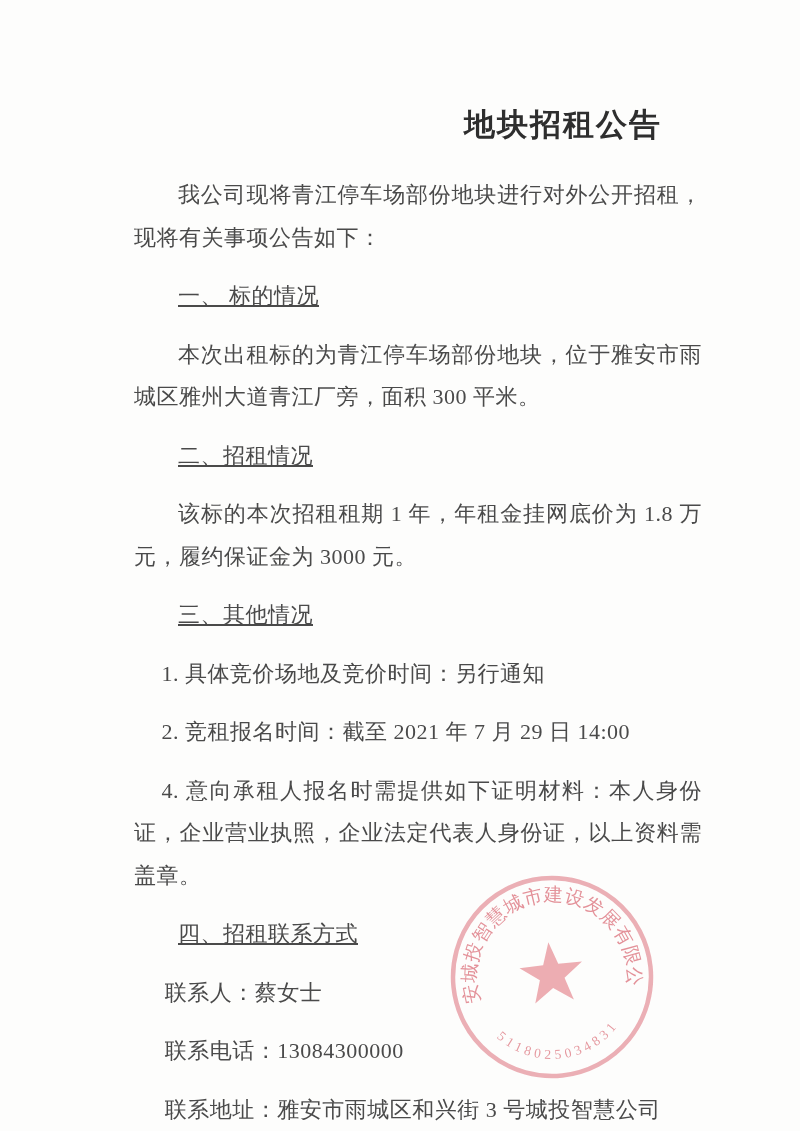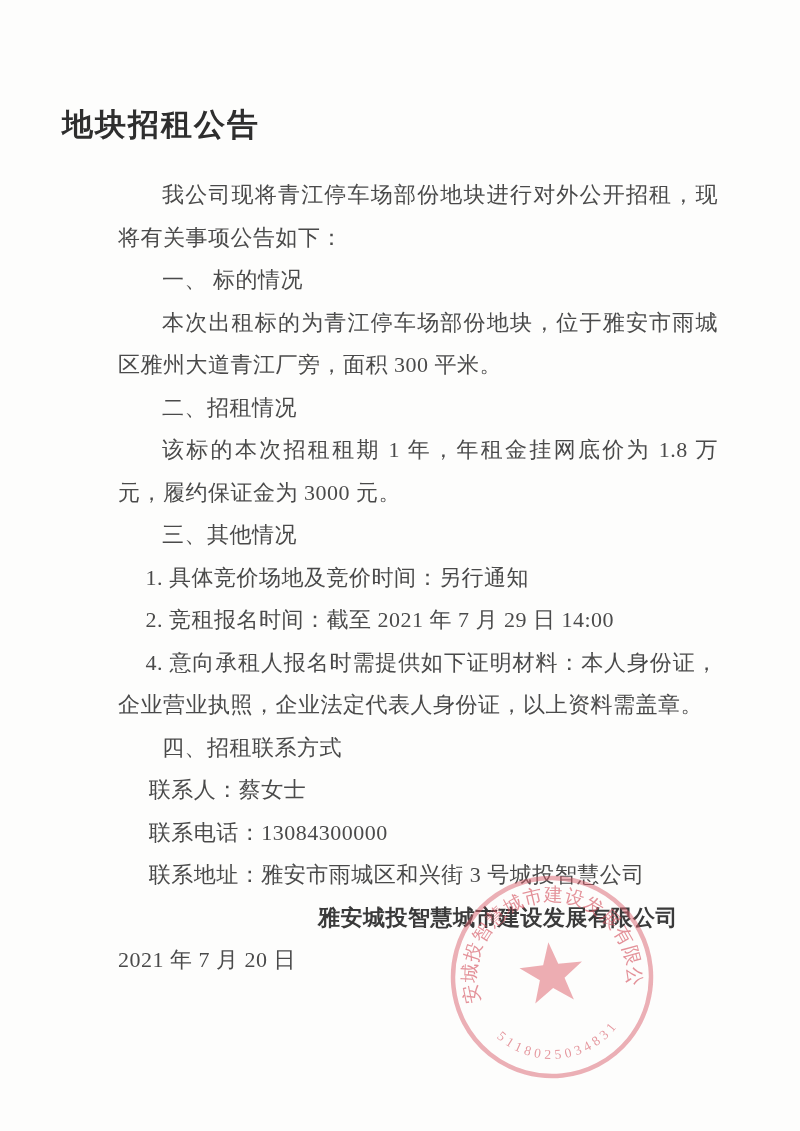--- a/index.html
+++ b/index.html
@@ -23,32 +23,32 @@
     font-size: 22px;
     line-height: 42.5px;
     color: #4a4a4a;
     text-align: justify;
     letter-spacing: 0.5px;
   }
   .title {
     font-size: 31px;
     font-weight: 700;
     color: #2e2e2e;
-    text-align: left;
+    text-align: right;
     letter-spacing: 2px;
     line-height: 50px;
     margin: 0 0 24px 0;
     position: relative;
     left: -56px;
   }
   .para, .heading, .item, .contact, .sig-company, .sig-date {
-    margin: 0;
+    margin: 16px;
   }
   .para    { text-indent: 2em; }
-  .heading { text-indent: 2em; }
+  .heading { text-indent: 2em; text-decoration: underline; }
   .item    { text-indent: 1.25em; }
   .contact { text-indent: 1.4em; }
   .sig-company {
     text-align: right;
     padding-right: 40px;
     font-weight: 700;
     color: #3a3a3a;
   }
   .sig-date {
     text-align: left;

